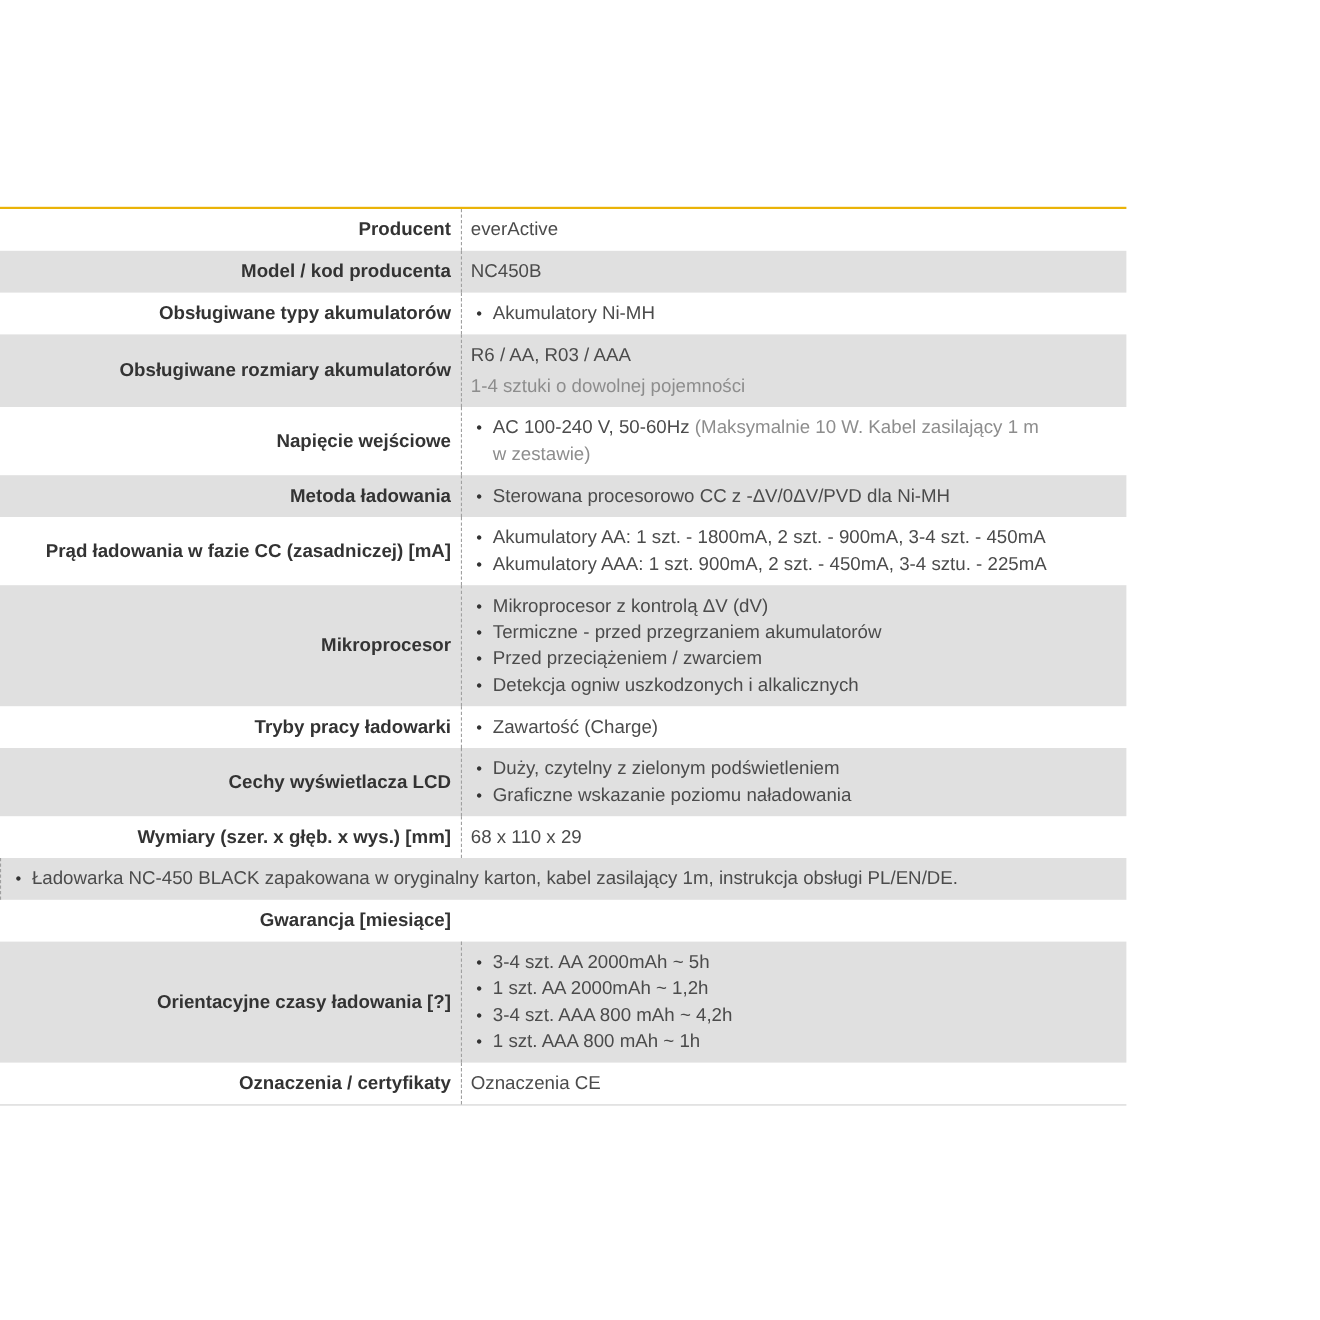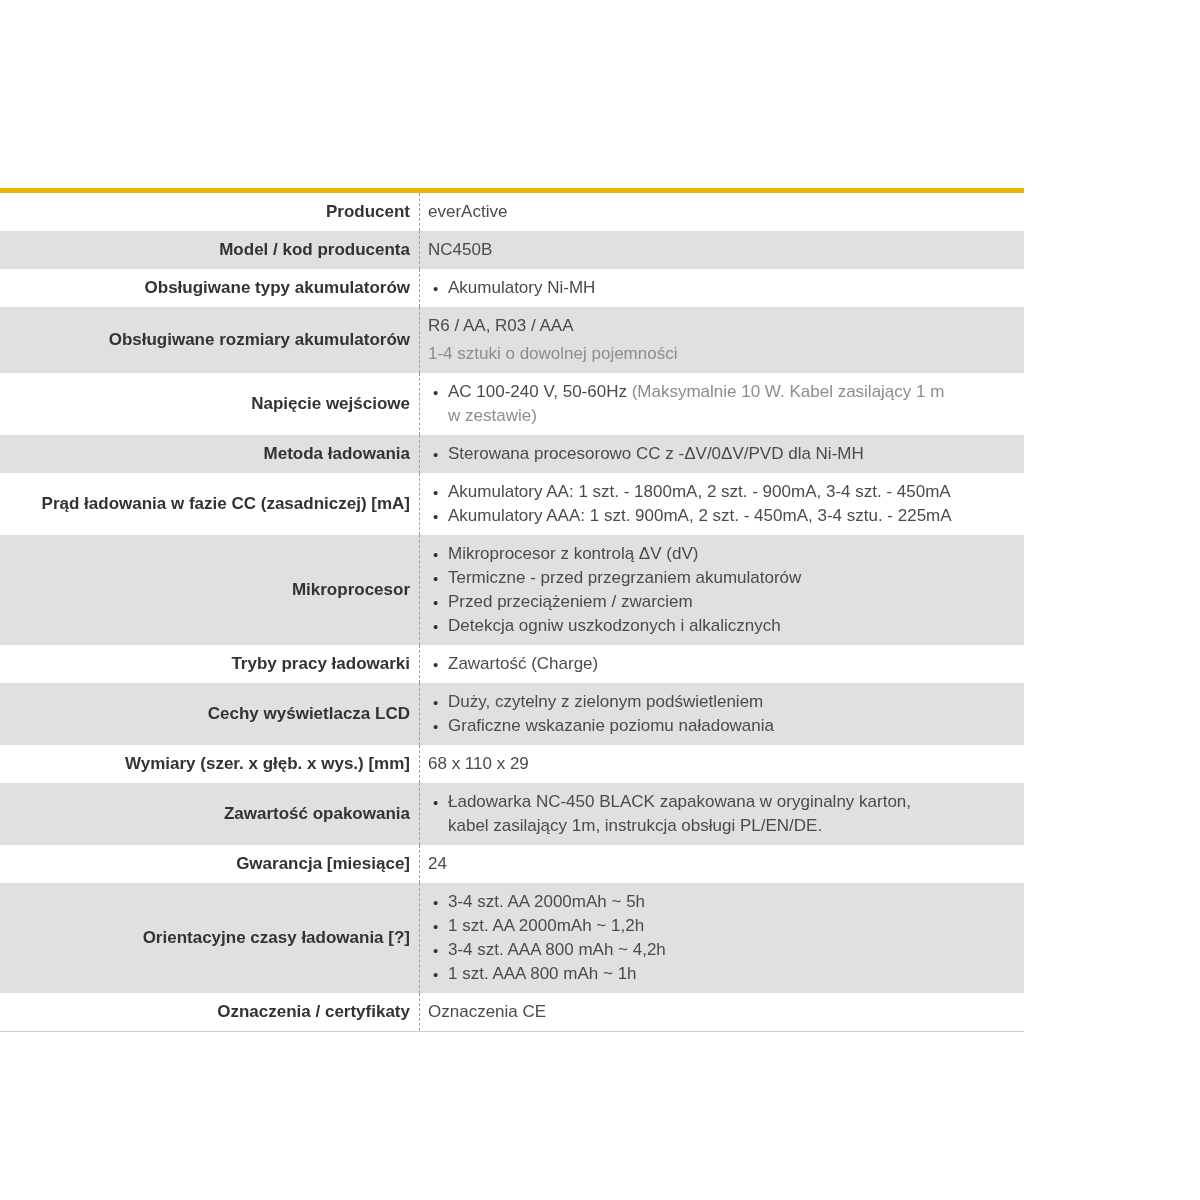--- a/index.html
+++ b/index.html
@@ -9,21 +9,21 @@
     position: relative;
     background: #ffffff;
     font-family: "Liberation Sans", "DejaVu Sans", sans-serif;
     overflow: hidden;
   }
   .spec-table {
     position: absolute;
     top: 188px;
     left: 0;
     width: 1024px;
-    border-top: 5px solid #eab308;
+    border-top: 2px solid #eab308;
     border-bottom: 1px solid #cfcfcf;
   }
   .row { display: flex; align-items: stretch; }
   .row:nth-child(even) { background: #e0e0e0; }
   .label-cell {
     flex: 0 0 419px;
     width: 419px;
     box-sizing: border-box;
     padding: 7px 9px;
     display: flex;
@@ -139,31 +139,27 @@
   </div>
 
   <div class="row">
     <div class="label-cell">Wymiary (szer. x głęb. x wys.) [mm]</div>
     <div class="value-cell">
         <div class="item"><span>68 x 110 x 29</span></div>
       </div>
   </div>
 
   <div class="row">
-    <div class="label-cell">Zawartość opakowania</div>
     <div class="value-cell">
         <div class="item bulleted"><span class="bullet">•</span><span>Ładowarka NC-450 BLACK zapakowana w oryginalny karton, kabel zasilający 1m, instrukcja obsługi PL/EN/DE.</span></div>
       </div>
   </div>
 
   <div class="row">
     <div class="label-cell">Gwarancja [miesiące]</div>
-    <div class="value-cell">
-        <div class="item"><span>24</span></div>
-      </div>
   </div>
 
   <div class="row">
     <div class="label-cell">Orientacyjne czasy ładowania [?]</div>
     <div class="value-cell">
         <div class="item bulleted"><span class="bullet">•</span><span>3-4 szt. AA 2000mAh ~ 5h</span></div>
         <div class="item bulleted"><span class="bullet">•</span><span>1 szt. AA 2000mAh ~ 1,2h</span></div>
         <div class="item bulleted"><span class="bullet">•</span><span>3-4 szt. AAA 800 mAh ~ 4,2h</span></div>
         <div class="item bulleted"><span class="bullet">•</span><span>1 szt. AAA 800 mAh ~ 1h</span></div>
       </div>

